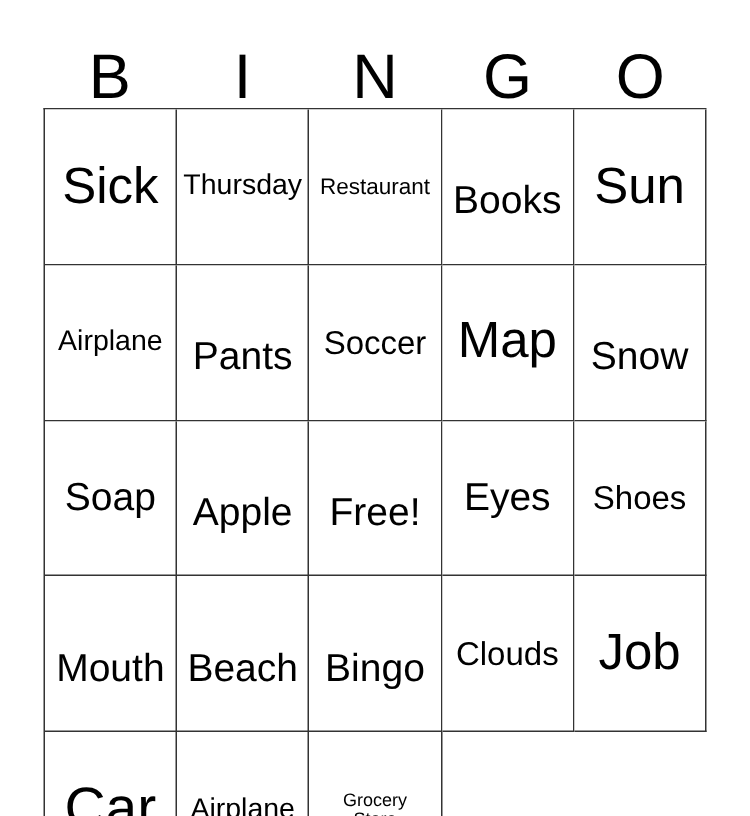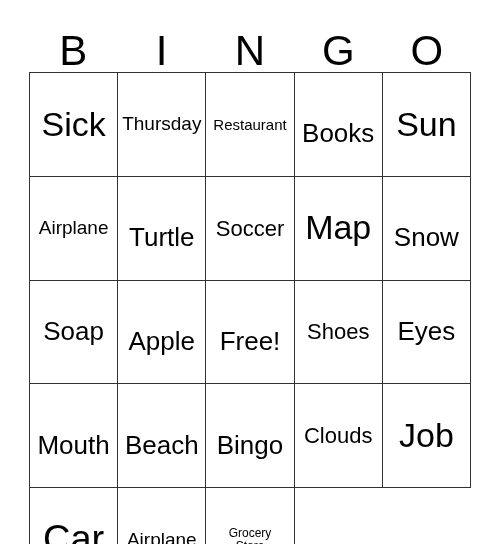--- a/index.html
+++ b/index.html
@@ -130,21 +130,21 @@
       <span class="cell-text fs-m">Books</span>
     </div>
     <div class="cell">
       <span class="cell-text fs-xl">Sun</span>
     </div>
 
     <div class="cell">
       <span class="cell-text fs-xs">Airplane</span>
     </div>
     <div class="cell">
-      <span class="cell-text fs-m">Turtle</span>
+      <span class="cell-text fs-m">Pants</span>
     </div>
     <div class="cell">
       <span class="cell-text fs-s">Soccer</span>
     </div>
     <div class="cell">
       <span class="cell-text fs-xl">Map</span>
     </div>
     <div class="cell">
       <span class="cell-text fs-m">Snow</span>
     </div>
@@ -152,24 +152,24 @@
     <div class="cell">
       <span class="cell-text fs-l">Soap</span>
     </div>
     <div class="cell">
       <span class="cell-text fs-m">Apple</span>
     </div>
     <div class="cell">
       <span class="cell-text fs-m">Free!</span>
     </div>
     <div class="cell">
-      <span class="cell-text fs-s">Shoes</span>
+      <span class="cell-text fs-l">Eyes</span>
     </div>
     <div class="cell">
-      <span class="cell-text fs-l">Eyes</span>
+      <span class="cell-text fs-s">Shoes</span>
     </div>
 
     <div class="cell">
       <span class="cell-text fs-m">Mouth</span>
     </div>
     <div class="cell">
       <span class="cell-text fs-m">Beach</span>
     </div>
     <div class="cell">
       <span class="cell-text fs-m">Bingo</span>

